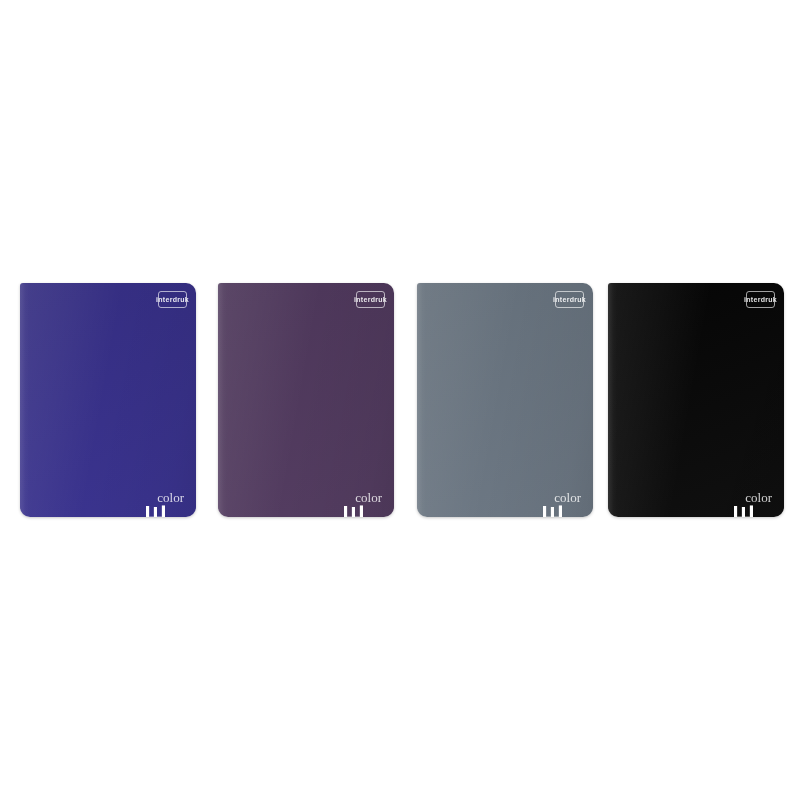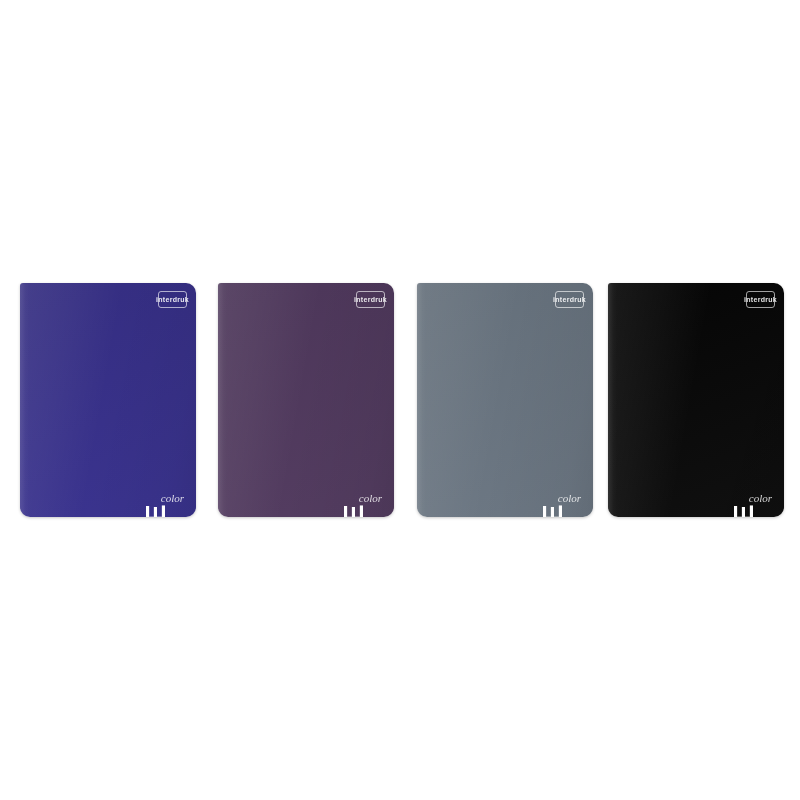--- a/index.html
+++ b/index.html
@@ -100,22 +100,21 @@
     letter-spacing: -0.5px;
     color: #ffffff;
     line-height: 1;
     white-space: nowrap;
     font-family: "Liberation Sans", sans-serif;
   }
   .series-color {
     position: absolute;
     right: 0;
     bottom: 1px;
-    font-size: 11px;
-    font-style: italic;
+    font-size: 13px;
     color: rgba(255,255,255,0.80);
     line-height: 1;
     white-space: nowrap;
     font-family: "Liberation Serif", serif;
   }
 </style>
 </head>
 <body style="background: rgb(255, 255, 255);">
 
 <div id="product-stage">

